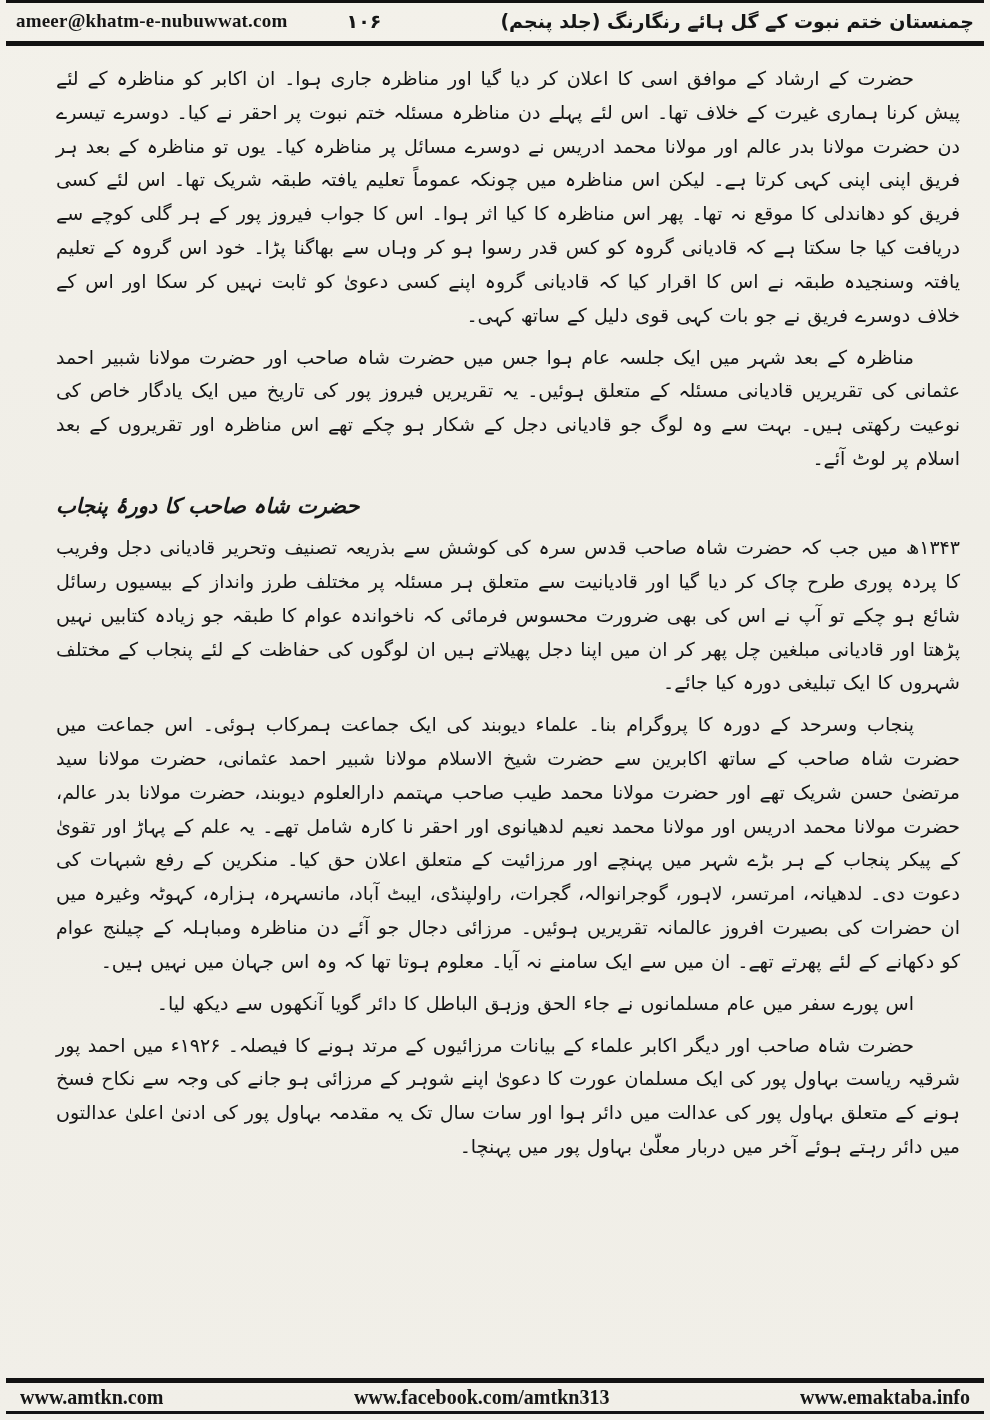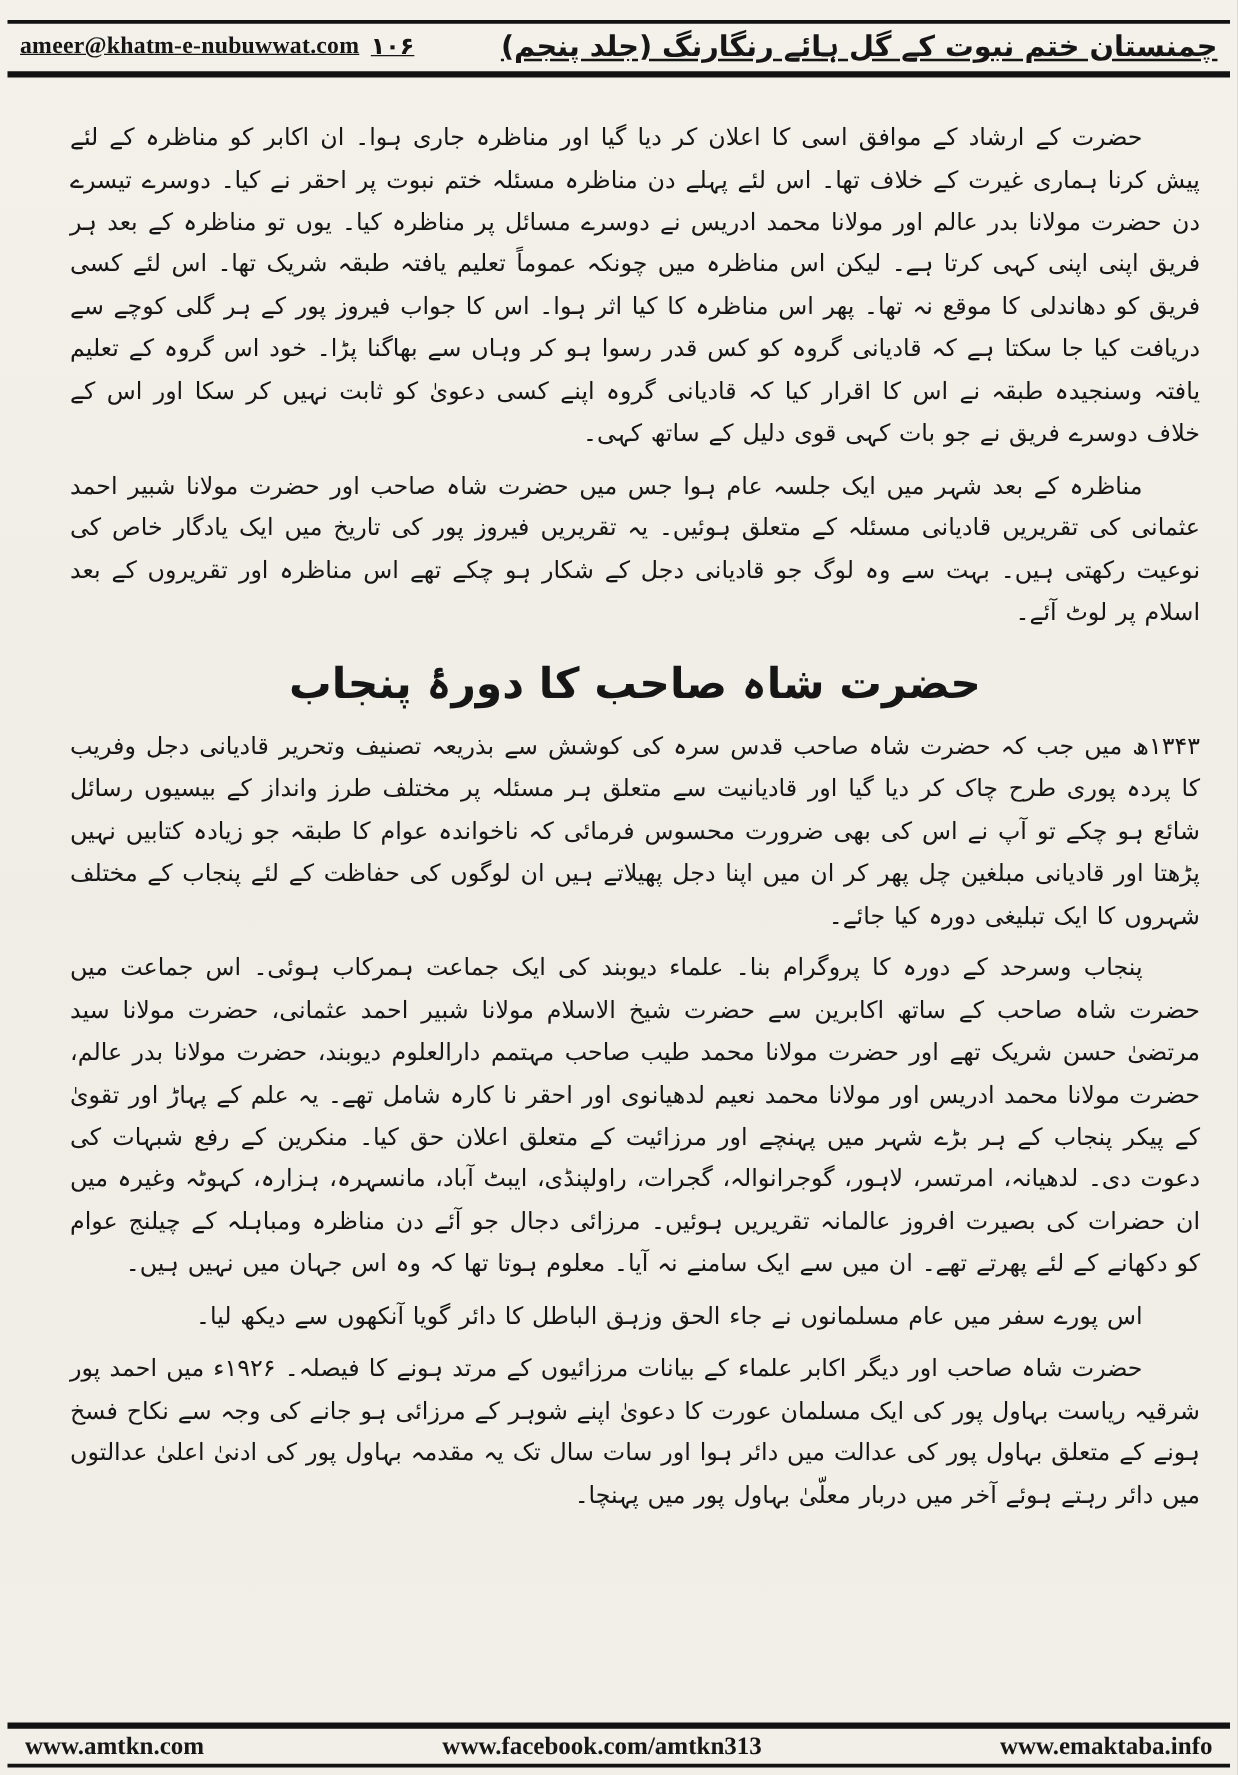--- a/index.html
+++ b/index.html
@@ -12,46 +12,45 @@
     background: linear-gradient(180deg, #f3f1ea 0%, #efede6 50%, #f1efe8 100%);
     color: #161616;
     overflow: hidden;
     font-family: "DejaVu Sans", sans-serif;
   }
 
   
   .page-header {
     box-sizing: border-box;
     height: 46px;
-    margin: 16px 6px;
+    margin: 0 6px;
     padding: 2px 10px 4px 10px;
     border-top: 3px solid #121212;
     border-bottom: 5px solid #121212;
     display: flex;
     align-items: center;
     justify-content: space-between;
     gap: 12px;
-    text-decoration: underline;
   }
   .hdr-email {
     font-family: "Liberation Serif", serif;
     font-weight: bold;
     font-size: 19px;
     letter-spacing: 0.2px;
     white-space: nowrap;
   }
   .hdr-pageno {
     font-size: 19px;
     font-weight: bold;
     direction: rtl;
     transform: translateX(-30px);
   }
   .hdr-title {
     direction: rtl;
-    font-size: 23px;
+    font-size: 19px;
     font-weight: bold;
     white-space: nowrap;
   }
 
   
   .page-body {
     box-sizing: border-box;
     direction: rtl;
     padding: 16px 30px 0 30px;
     height: 1322px;
@@ -62,24 +61,25 @@
     margin: 0 0 8px 0;
     font-size: 19px;
     line-height: 1.78;
     text-align: justify;
     text-indent: 46px;
     word-spacing: 1px;
   }
   .para.no-indent { text-indent: 0; }
   .heading {
     margin: 16px 0 10px 0;
-    font-size: 34px;
+    font-size: 21px;
     font-weight: bold;
-    text-align: center;
+    text-align: left;
     line-height: 1.4;
+    font-style: italic;
   }
 
   
   .page-footer {
     position: absolute;
     left: 6px; right: 6px; bottom: 6px;
     box-sizing: border-box;
     height: 36px;
     border-top: 5px solid #121212;
     border-bottom: 3px solid #121212;

